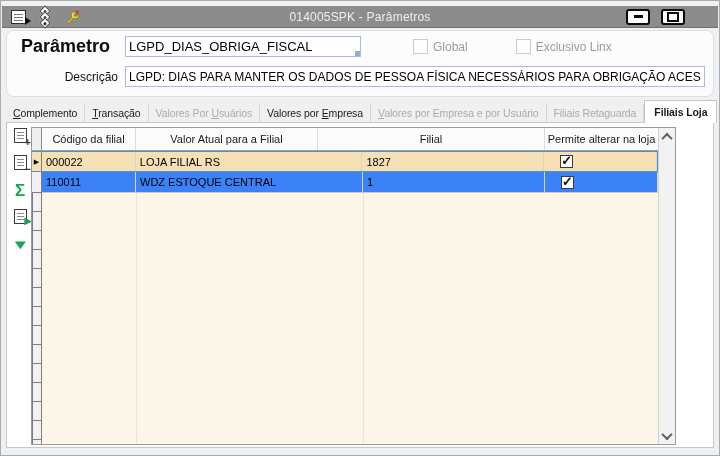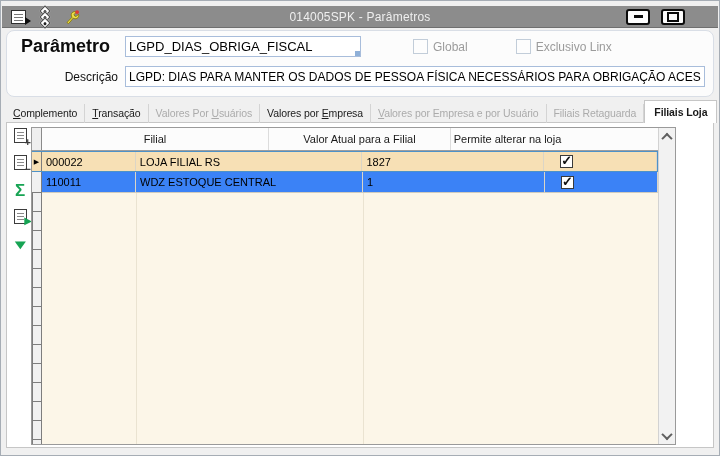--- a/index.html
+++ b/index.html
@@ -191,22 +191,23 @@
       <span class="post-arrow">▶</span>
     </div>
     <div class="stool">
       <span class="last-glyph">▼</span>
     </div>
   </div>
 
   <div class="grid">
     <div class="gh">
         <div class="ghc sel w0"></div>
+        <div class="ghc w1">Código da filial</div>
+        <div class="ghc w3">Valor Atual para a Filial</div>
         <div class="ghc w2">Filial</div>
-        <div class="ghc w3">Valor Atual para a Filial</div>
         <div class="ghc w4">Permite alterar na loja</div>
       </div>
     <div class="gbody">
         <div class="grow selected">
           <div class="gc sel">▶</div>
           <div class="gc w1">000022</div>
           <div class="gc w2">LOJA FILIAL RS</div>
           <div class="gc w3">1827</div>
           <div class="gc w4 check">
             <div class="gridcheck">✓</div>

